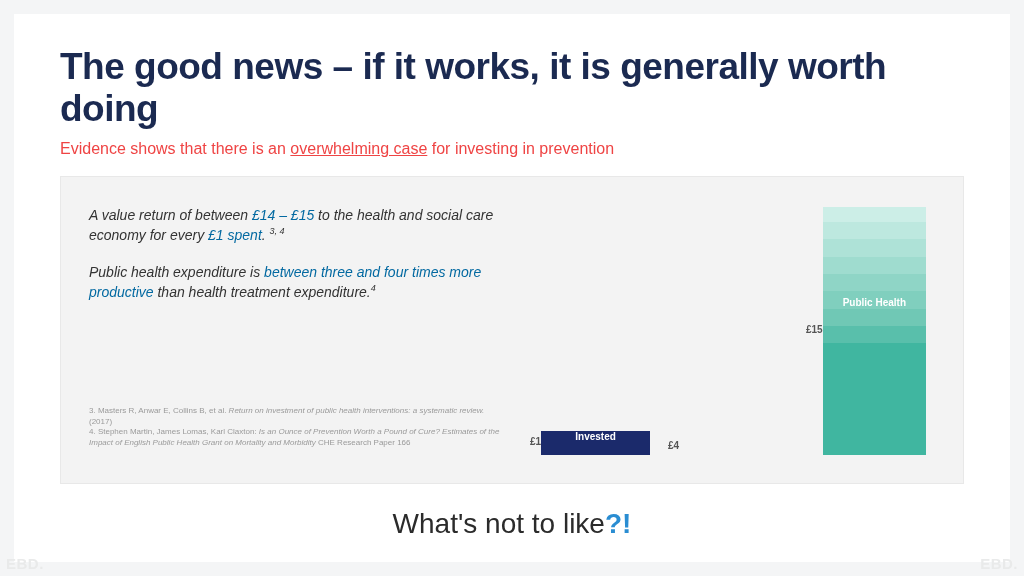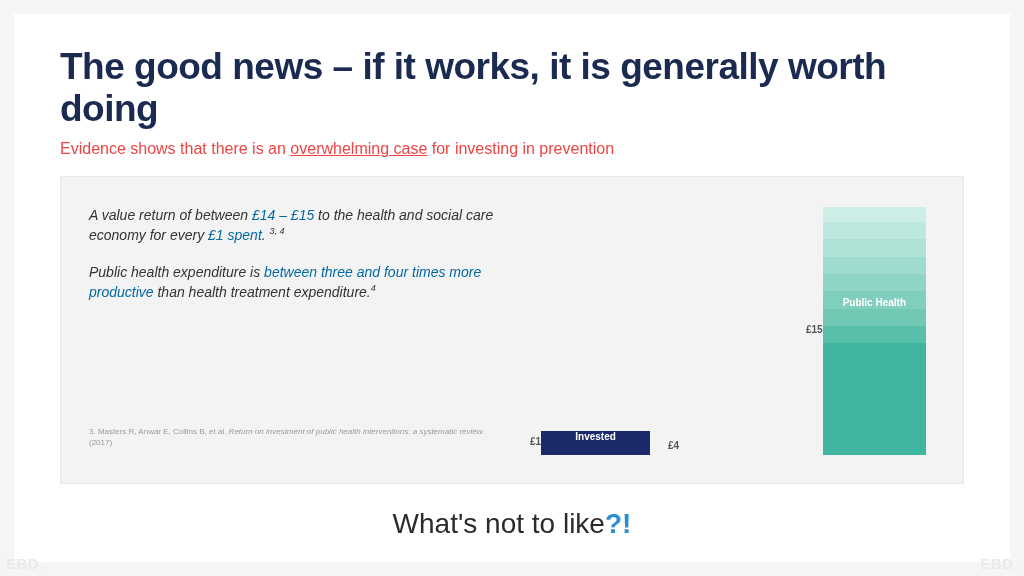--- a/index.html
+++ b/index.html
@@ -150,20 +150,23 @@
         <p class="blurb1">
           <span>A value return of between </span><span class="em-blue">£14 – £15</span><span> to the health and social care economy for every </span><span class="em-blue">£1 spent</span><span>. </span><span class="sup">3, 4</span>
         </p>
         <p class="blurb2">
           <span>Public health expenditure is </span><span class="em-blue">between three and four times more productive</span><span> than health treatment expenditure.</span><span class="sup">4</span>
         </p>
         <div class="refs">
           <div>
             <span>3. Masters R, Anwar E, Collins B, et al. </span><span class="ri">Return on investment of public health interventions: a systematic review.</span><span> (2017)</span>
           </div>
+          <div>
+            <span>4. Stephen Martin, James Lomas, Karl Claxton: </span><span class="ri">Is an Ounce of Prevention Worth a Pound of Cure? Estimates of the Impact of English Public Health Grant on Mortality and Morbidity</span><span> CHE Research Paper 166</span>
+          </div>
         </div>
       </div>
 
       <div class="chart">
         <div class="bar-wrap">
           <div class="bar-label-top">£1</div>
           <div class="bar bar-invested">
             <span class="bar-inner-label">Invested</span>
           </div>
         </div>

